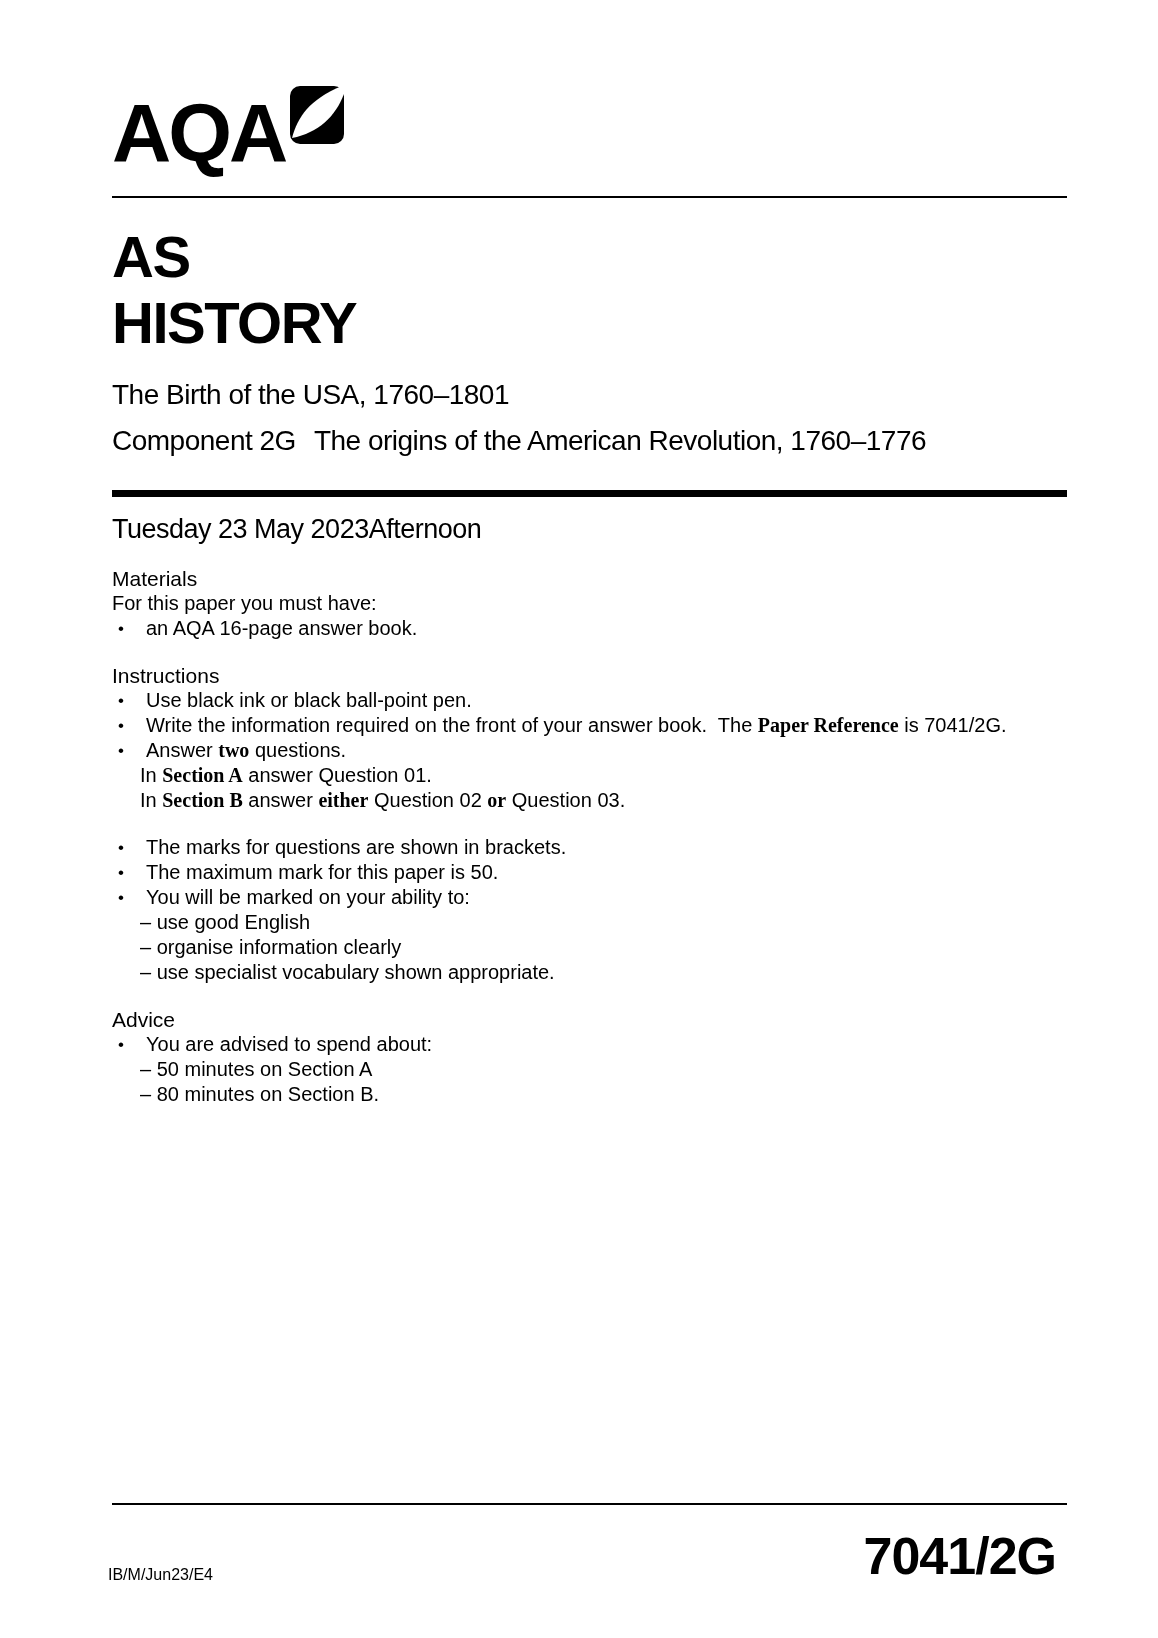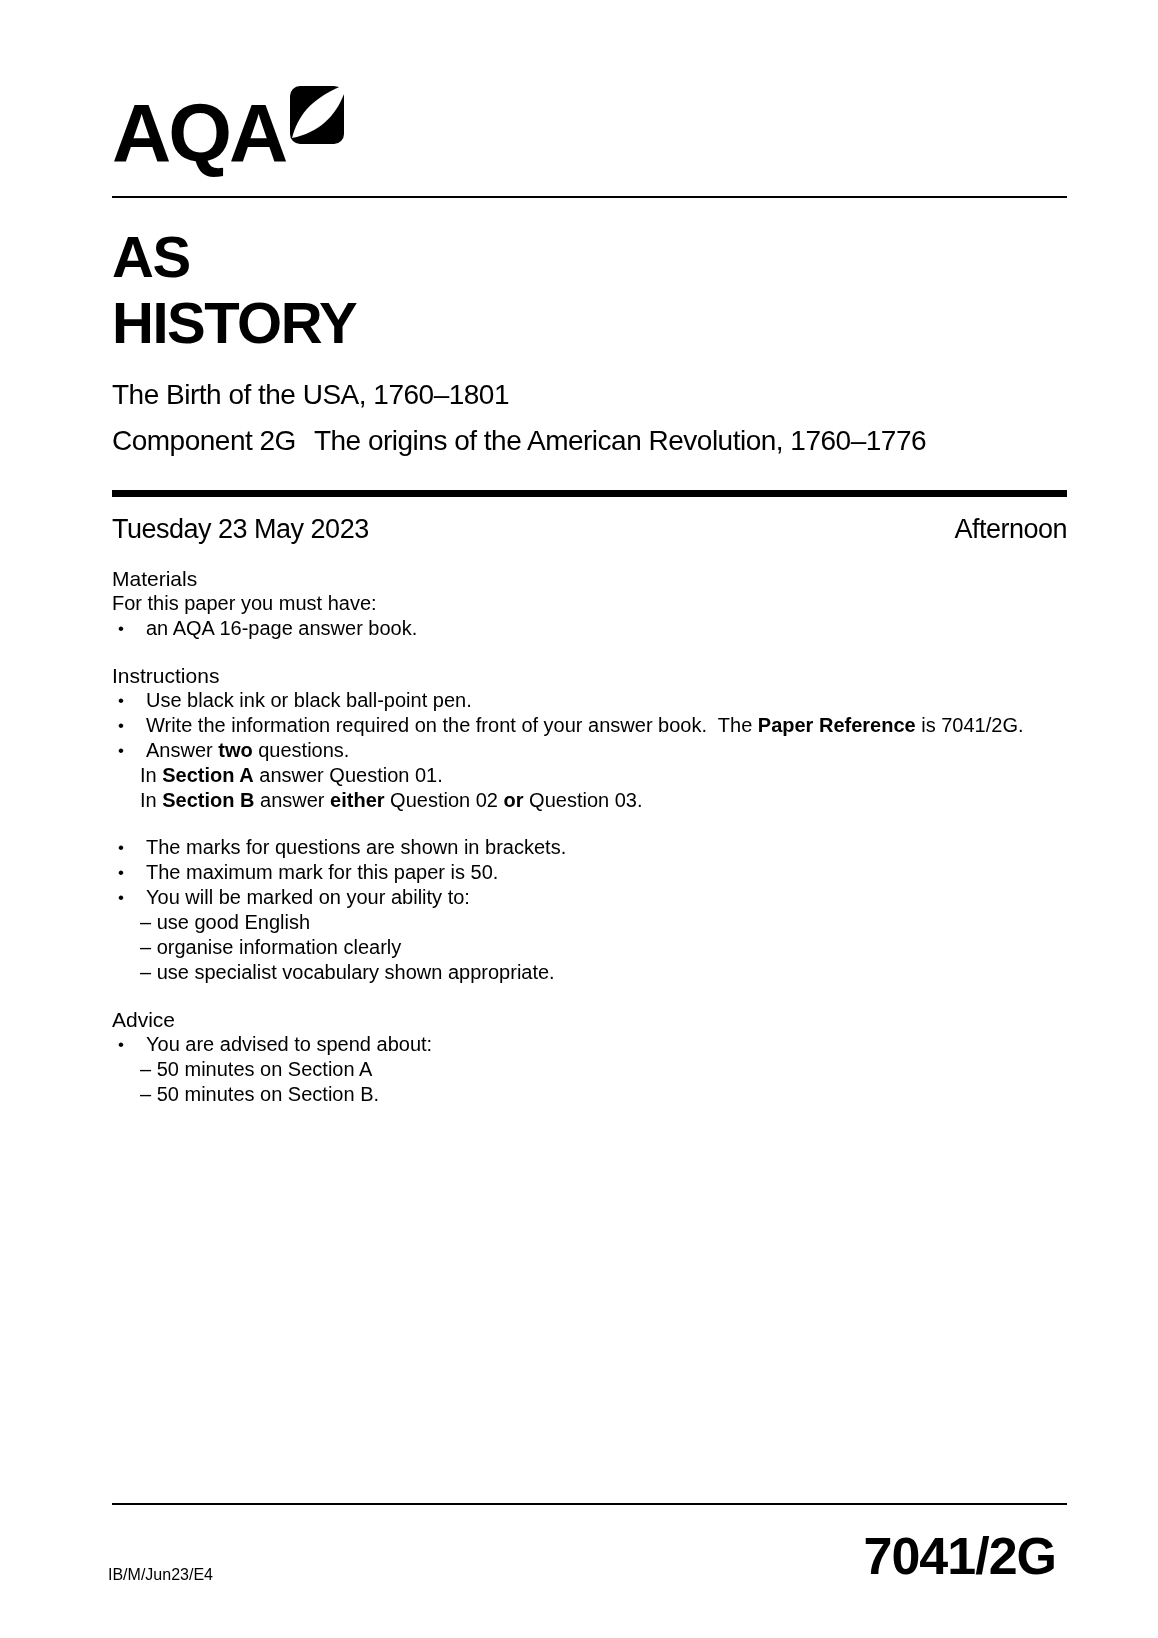--- a/index.html
+++ b/index.html
@@ -41,40 +41,40 @@
   .subtitle-line {
     font-size: 28px;
     line-height: 46px;
     letter-spacing: -0.5px;
   }
   .component-gap { display: inline-block; width: 18px; }
 
   
   .session {
     display: flex;
-    justify-content: space-between;
+    justify-content: flex-start;
     margin-top: 17px;
     font-size: 27px;
     line-height: 30px;
     letter-spacing: -0.5px;
   }
 
   
   .sections { margin-top: 0; }
   .section { margin-top: 22px; }
   .section-heading {
     margin: 0;
     font-size: 21px;
     font-weight: 400;
     line-height: 25px;
   }
   .line { display: flex; font-size: 20px; line-height: 25px; }
   .line .marker { flex: 0 0 28px; padding-left: 6px; font-size: 17px; }
   .line.sub { padding-left: 28px; }
-  .line .txt b { font-weight: 700; }
+  .line .txt b { font-weight: 700; font-family: Liberation Serif, serif; }
 
   
   .footer-rule {
     position: absolute;
     left: 112px;
     right: 91px;
     top: 1503px;
     border-top: 2px solid #000;
   }
   .code-left {
@@ -197,21 +197,21 @@
     <h3 class="section-heading">Advice</h3>
     <div class="lines">
             <div class="line bullet">
               <span class="marker">•</span>
               <span class="txt"><span>You are advised to spend about:</span></span>
             </div>
             <div class="line sub">
               <span class="txt"><span>– 50 minutes on Section A</span></span>
             </div>
             <div class="line sub">
-              <span class="txt"><span>– 50 minutes on Section B.</span></span>
+              <span class="txt"><span>– 80 minutes on Section B.</span></span>
             </div>
           </div>
   </section>
 </div>
   </div>
 
   <div class="footer-rule"></div>
   <div class="code-left">IB/M/Jun23/E4</div>
   <div class="code-right">7041/2G</div>
 </div>

